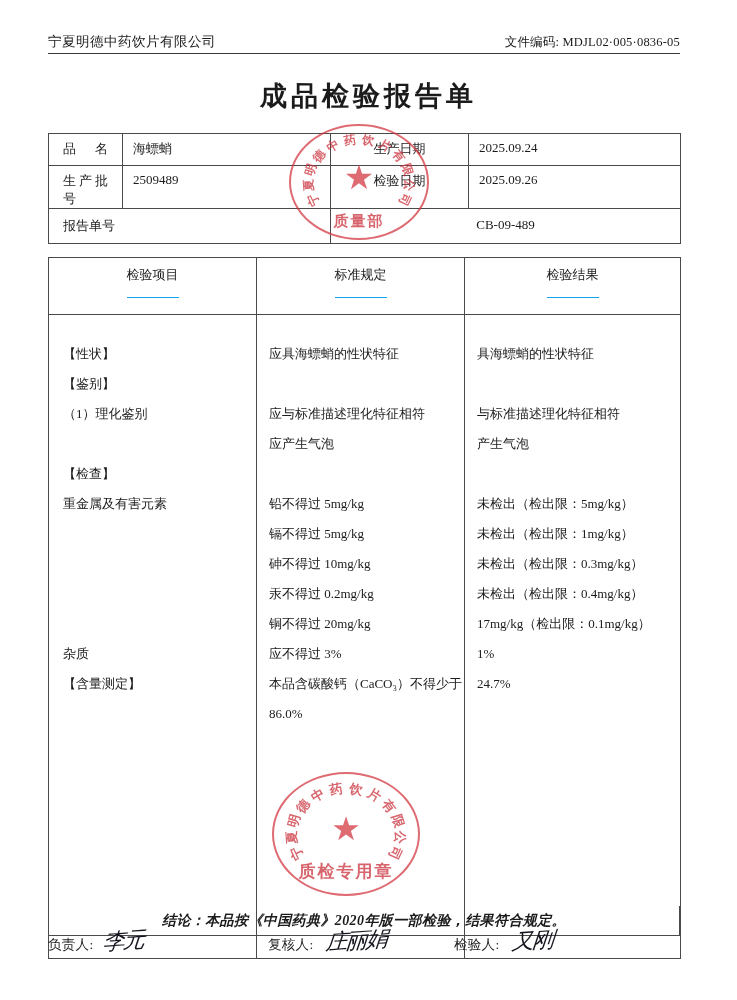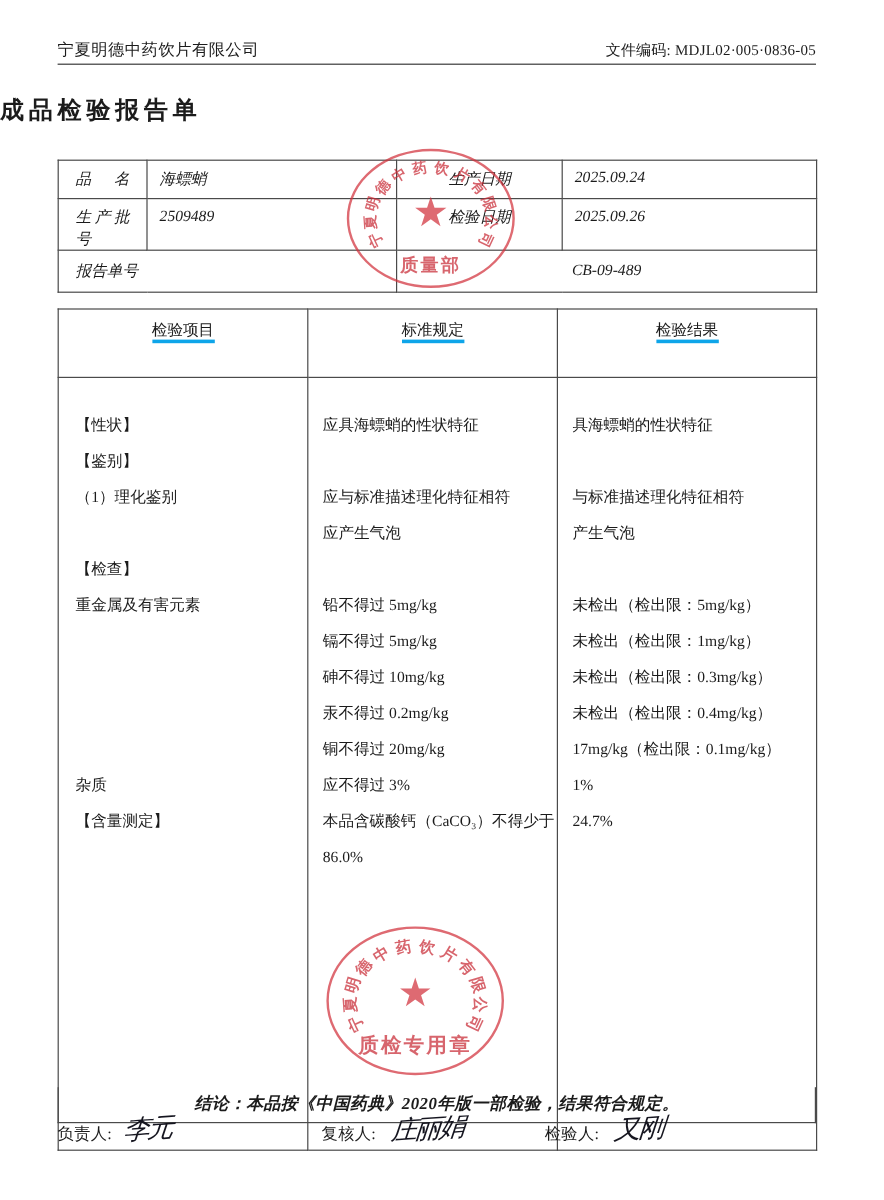--- a/index.html
+++ b/index.html
@@ -44,21 +44,22 @@
     font-size: 12.5px;
     white-space: nowrap;
     letter-spacing: 0.2px;
   }
 
   
   .title {
     position: absolute;
     left: 0; top: 78px;
     width: 737px;
-    font-size: 20px;
+    text-align: center;
+    font-size: 27px;
     font-weight: bold;
     letter-spacing: 4px;
     font-family: "DejaVu Serif", "Liberation Serif", serif;
   }
 
   
   table {
     border-collapse: collapse;
     table-layout: fixed;
   }
@@ -68,21 +69,21 @@
     vertical-align: top;
     padding: 0;
     background: transparent;
   }
 
   .info-table {
     position: absolute;
     left: 48px; top: 133px;
     width: 632px;
   }
-  .info-table td { height: 31px; font-style: italic; }
+  .info-table td { height: 31px; }
   .cell-pad { padding: 6px 10px 0 10px; }
   .lbl {
     display: flex;
     justify-content: space-between;
     padding: 6px 14px 0 14px;
     letter-spacing: 0px;
   }
   .lbl.center {
     justify-content: center;
   }
@@ -101,22 +102,22 @@
     left: 48px; top: 257px;
     width: 632px;
   }
   .res-head {
     text-align: center;
     font-size: 13px;
     padding-top: 8px;
     height: 48px;
   }
   .res-head span {
-    border-bottom: 3px solid #0ea5e9;
-    padding-bottom: 1px;
+    border-bottom: 1px solid #0ea5e9;
+    padding-bottom: 15px;
   }
   .res-body td { vertical-align: top; }
 
   .item-col { padding: 10px 0 0 14px; }
   .std-col  { padding: 10px 0 0 12px; }
   .res-col  { padding: 10px 0 0 12px; }
 
   .line {
     line-height: 30px;
     font-size: 13px;

